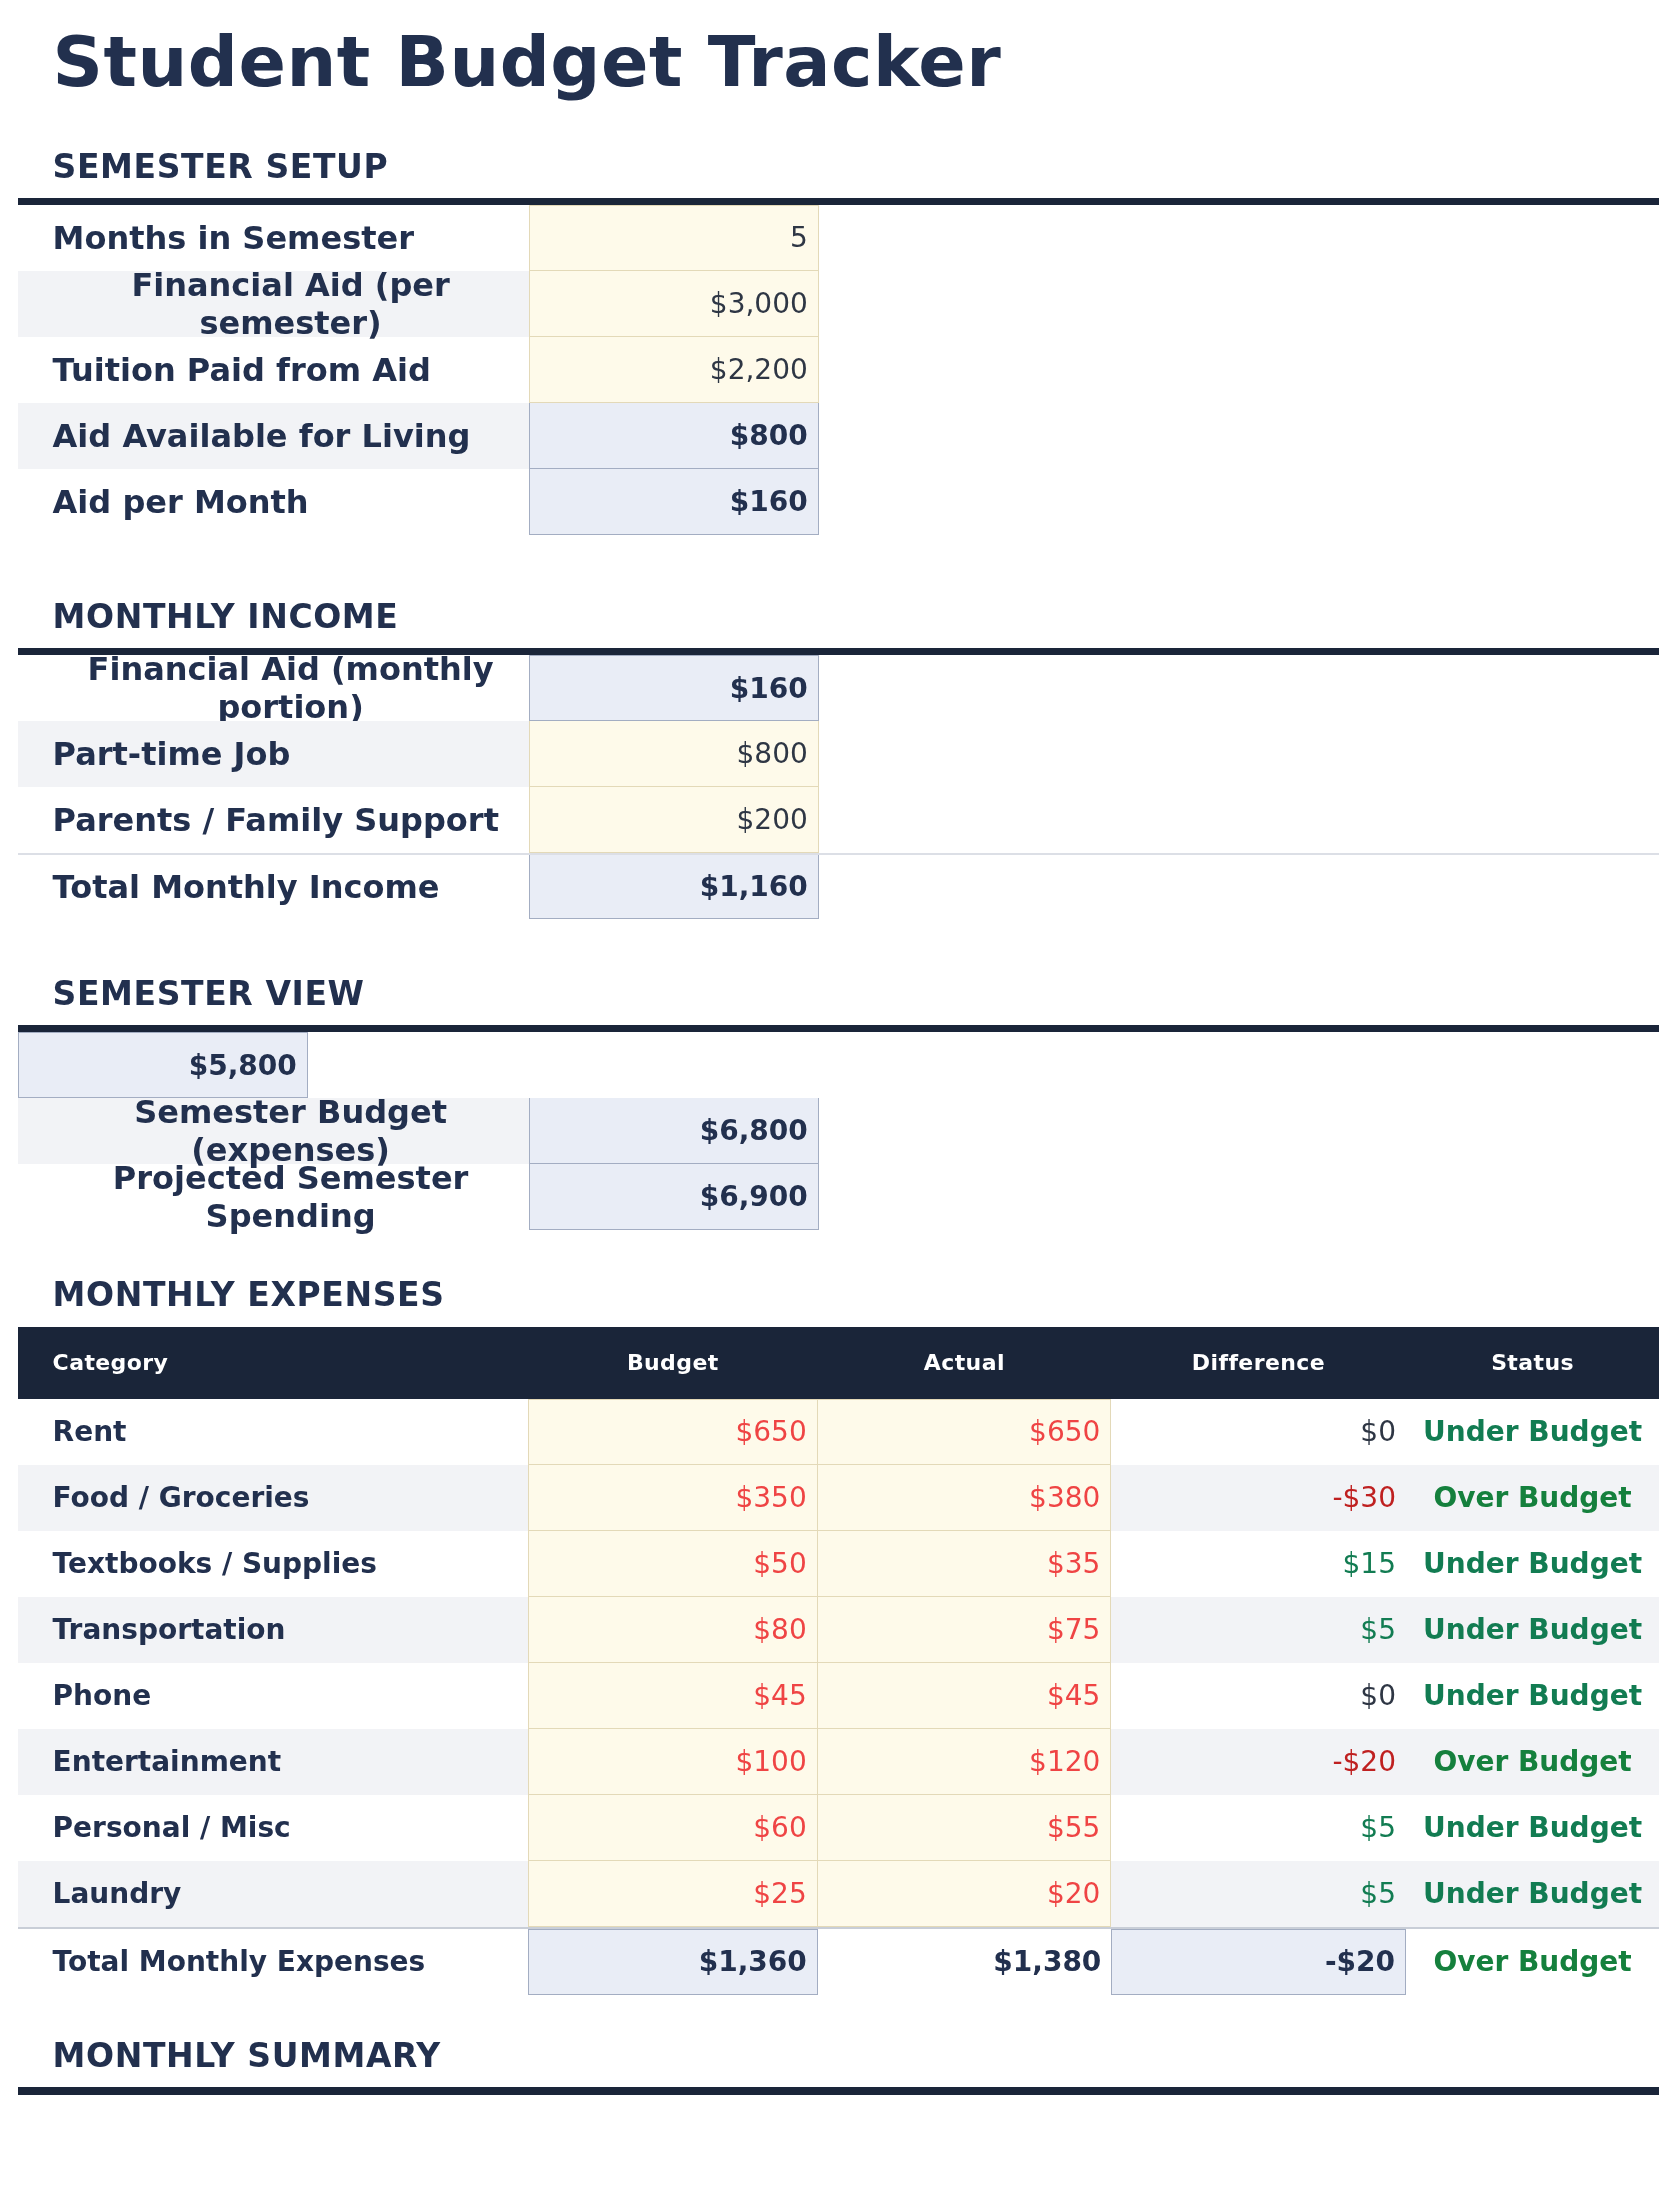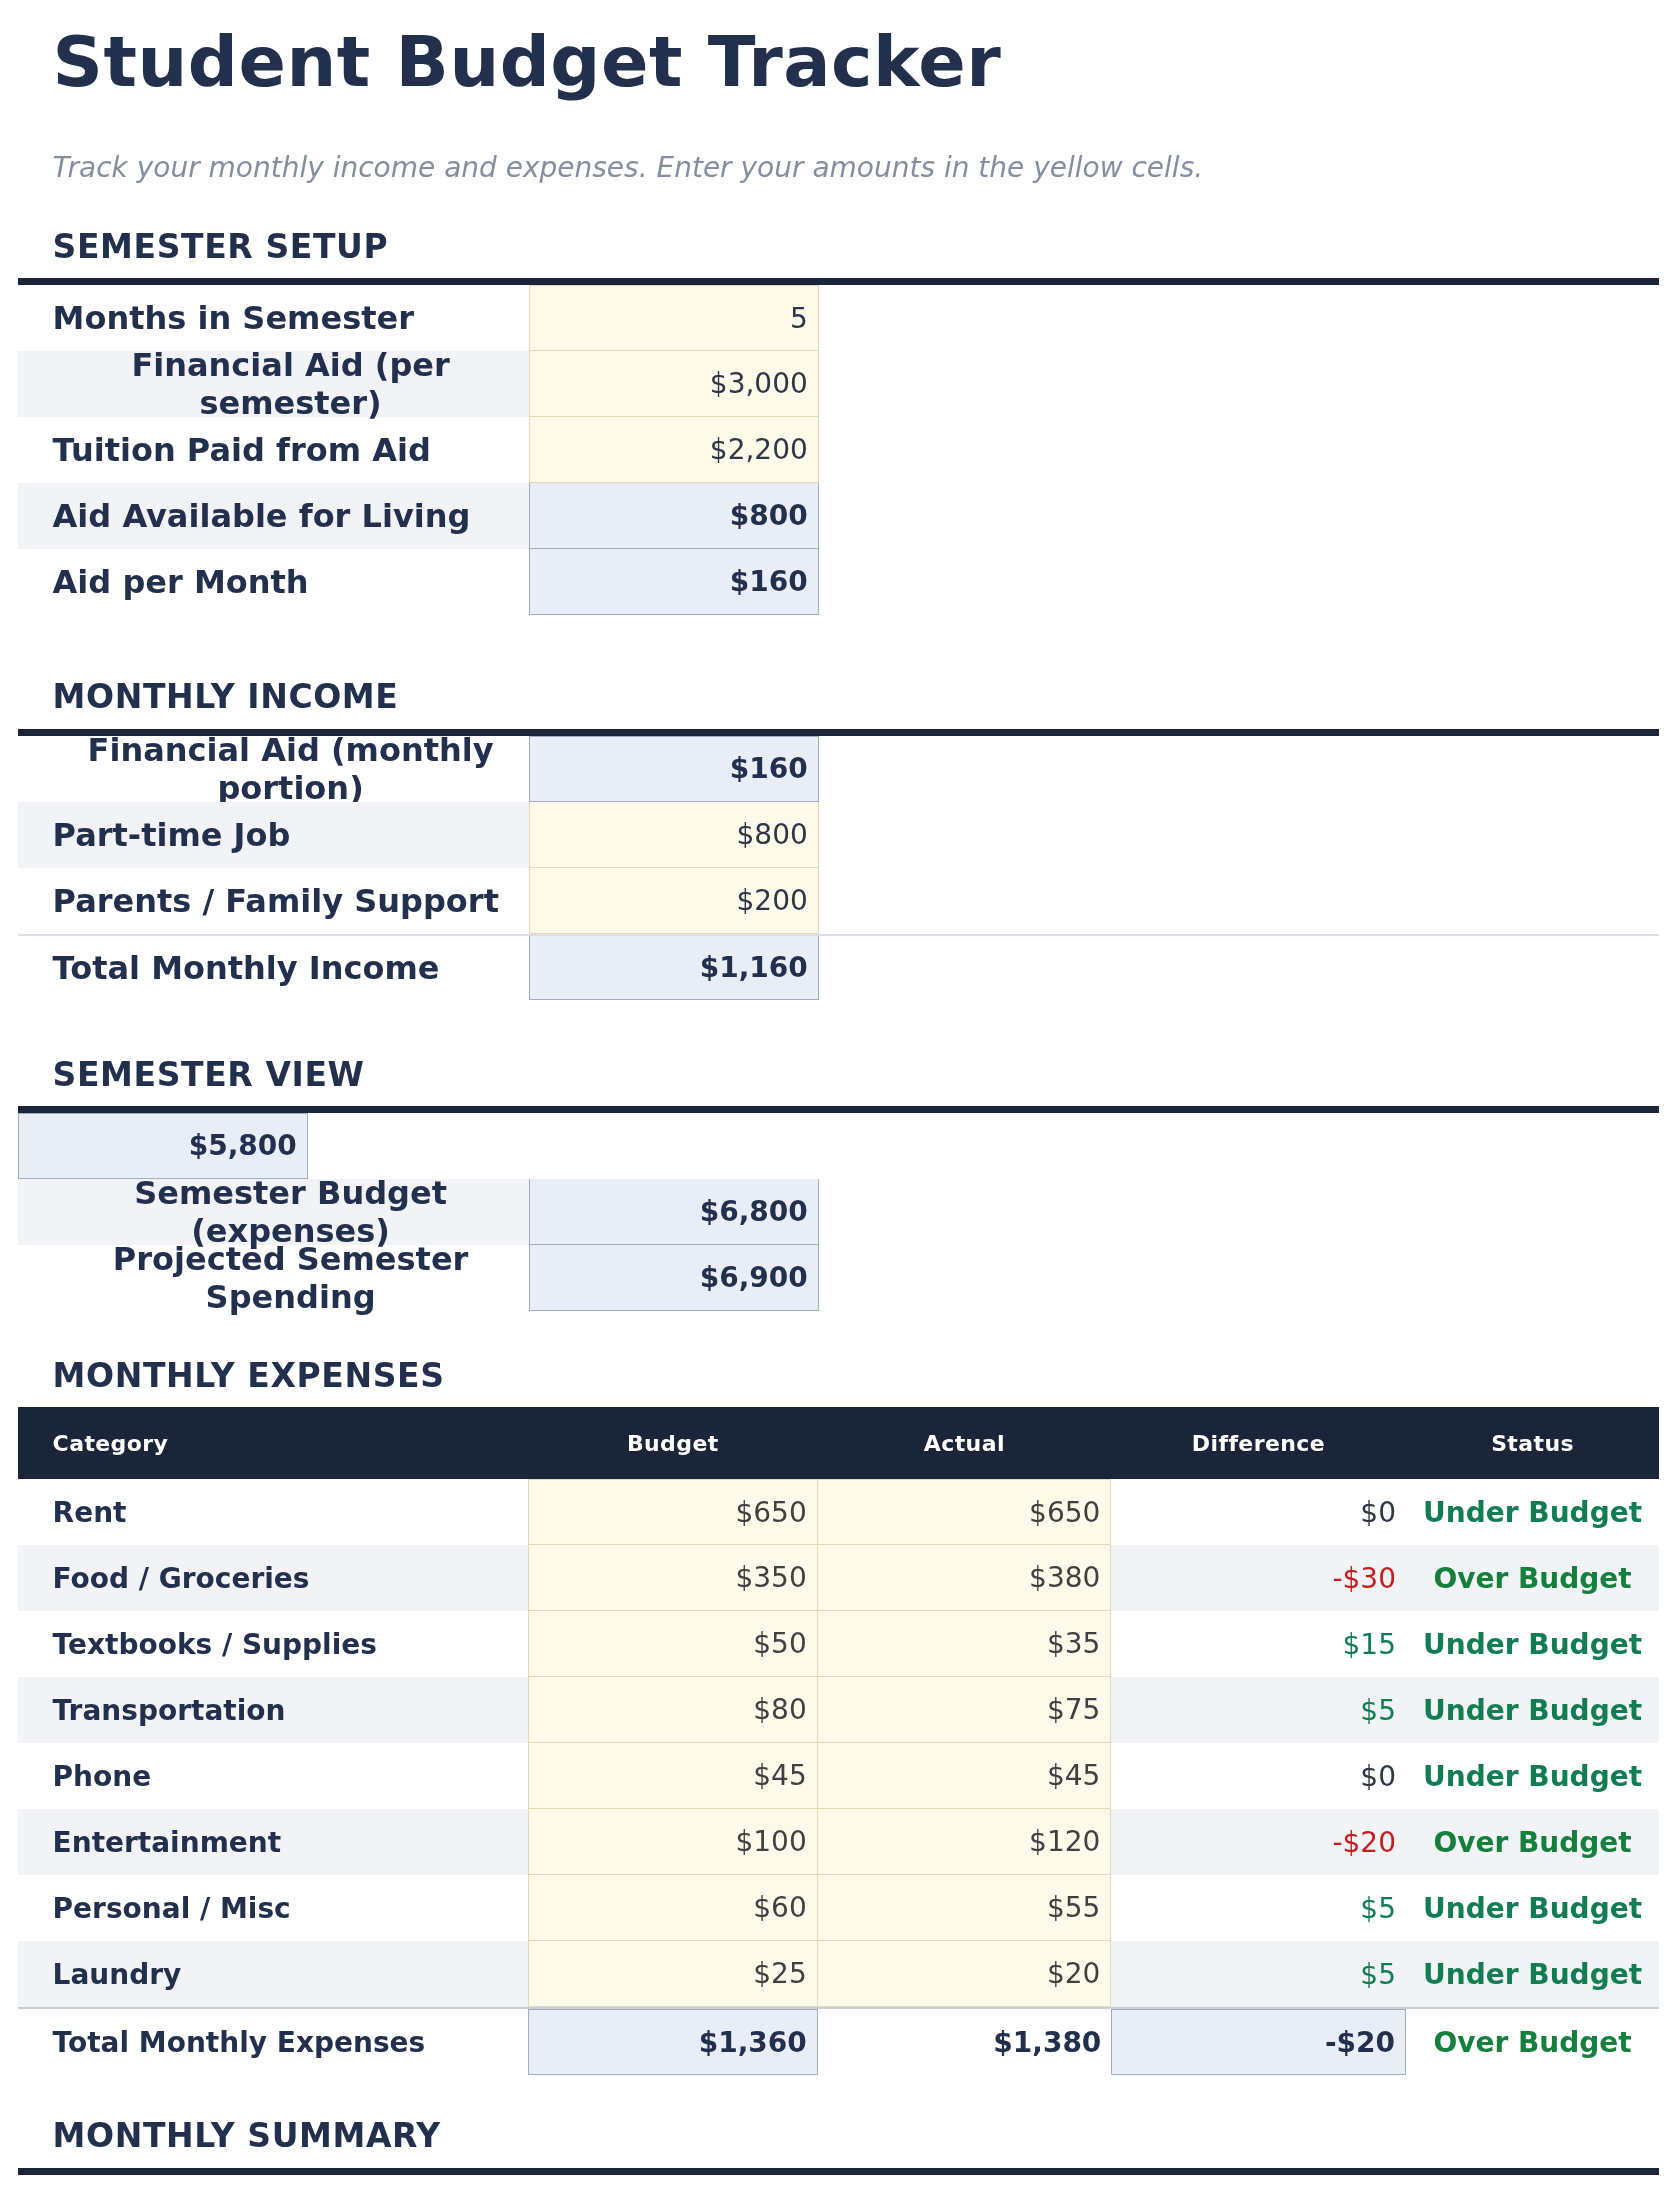--- a/index.html
+++ b/index.html
@@ -63,21 +63,21 @@
   .exp-row.stripe { background:#f2f3f6; }
   .col-cat  { width:511px; padding-left:35px; display:flex; align-items:center; }
   .col-bud  { width:290px; }
   .col-act  { width:294px; }
   .col-diff { width:295px; }
   .col-stat { width:254px; }
   .hd-center { display:flex; align-items:center; justify-content:center; }
   .cat-cell { font-size:28px; font-weight:bold; color:#22304e; }
   .num-cell {
     display:flex; align-items:center; justify-content:flex-end;
-    padding-right:9.8px; font-size:28px; color:#404040;
+    padding-right:9.8px; font-size:28px; color:#ef4444;
   }
   .cell-yellow { background:#fefaea; border:1px solid #e3d9b8; }
   .exp-row + .exp-row .cell-yellow { border-top:none; }
   .cell-yellow.no-left { border-left:none; }
   .cell-blue { background:#e9edf6; border:1px solid #a3adc2; font-weight:bold; }
   .stat-cell {
     display:flex; align-items:center; justify-content:center;
     font-size:28px; font-weight:bold;
   }
   .tone-under { color:#127c52; }
@@ -89,21 +89,20 @@
   .exp-total .num-cell { font-weight:bold; color:#22304e; }
 
   .bottom-bar { margin-top:11.7px; height:7.8px; background:#1a2539; }
 </style>
 </head>
 <body>
 
 <div class="container">
 
   <div class="page-title">Student Budget Tracker</div>
-  <div class="page-subtitle">Track your monthly income and expenses. Enter your amounts in the yellow cells.</div>
 
   <div class="section-title mt-s1">SEMESTER SETUP</div>
   <div class="sheet">
     <div class="sheet-row">
       <div class="label-cell">Months in Semester</div>
       <div class="value-cell value-yellow">5</div>
       <div class="filler"></div>
     </div>
     <div class="sheet-row">
       <div class="label-cell stripe">Financial Aid (per semester)</div>

